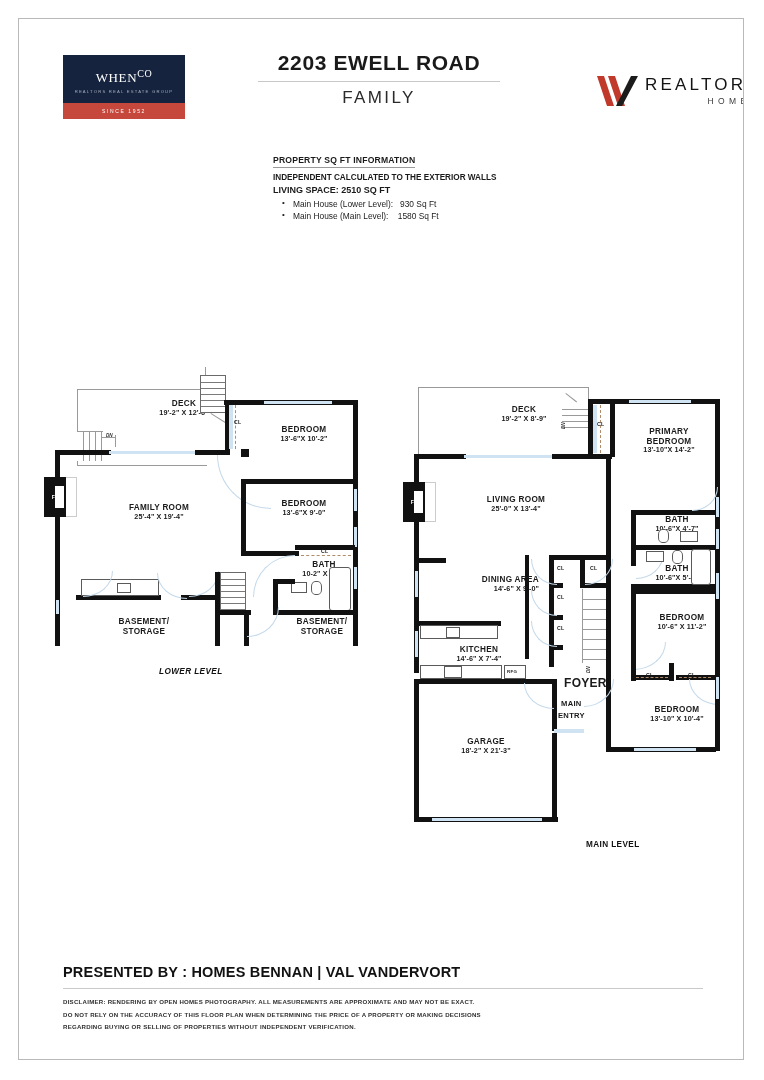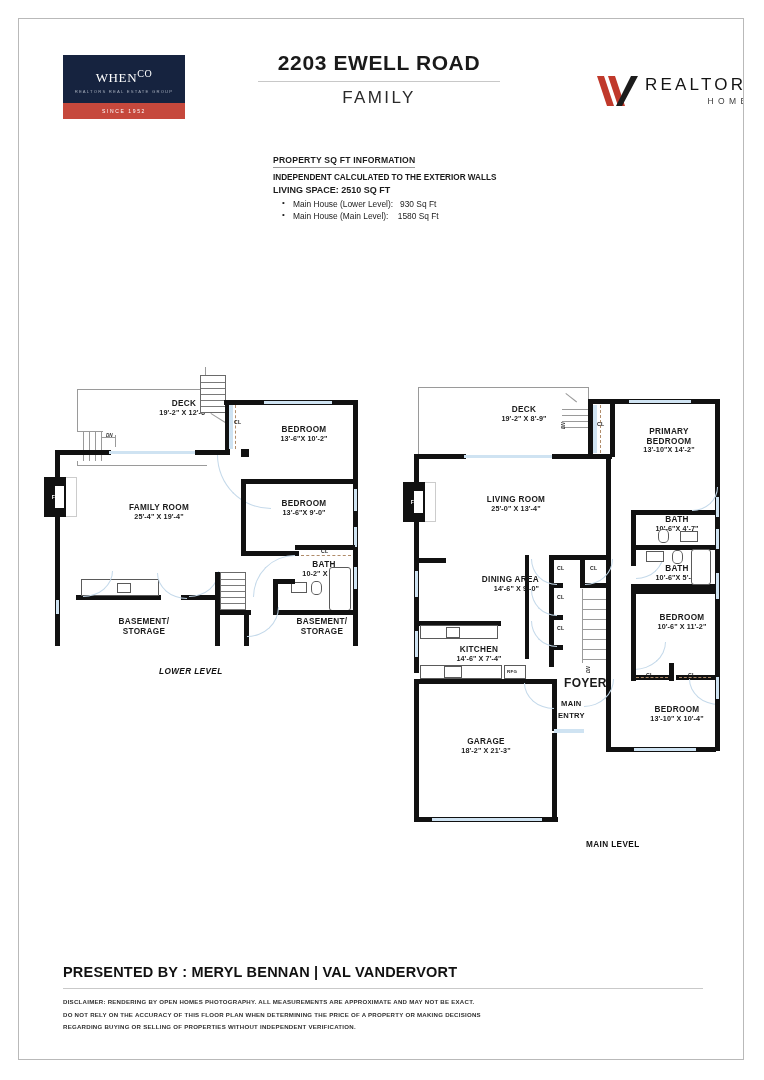--- a/index.html
+++ b/index.html
@@ -673,20 +673,20 @@
       <div class="room-lbl" style="left:42px; top:360px; width:100px;">
         <div class="rn">GARAGE</div>
         <div class="rd">18'-2" X 21'-3"</div>
       </div>
 
       <div class="lvl-lbl" style="left:192px; top:463px;">MAIN LEVEL</div>
     </div>
   </div>
 
   <div class="footer">
-    <div class="pres">PRESENTED BY :  MERYL BENNAN | VAL VANDERVORT</div>
+    <div class="pres">PRESENTED BY :  HOMES BENNAN | VAL VANDERVORT</div>
     <div class="fr"></div>
     <div class="disc">DISCLAIMER: RENDERING BY OPEN HOMES PHOTOGRAPHY. ALL MEASUREMENTS ARE APPROXIMATE AND MAY NOT BE EXACT.</div>
     <div class="disc">DO NOT RELY ON THE ACCURACY OF THIS FLOOR PLAN WHEN DETERMINING THE PRICE OF A PROPERTY OR MAKING DECISIONS</div>
     <div class="disc">REGARDING BUYING OR SELLING OF PROPERTIES WITHOUT INDEPENDENT VERIFICATION.</div>
   </div>
 
 </div>
 
 </body></html>

